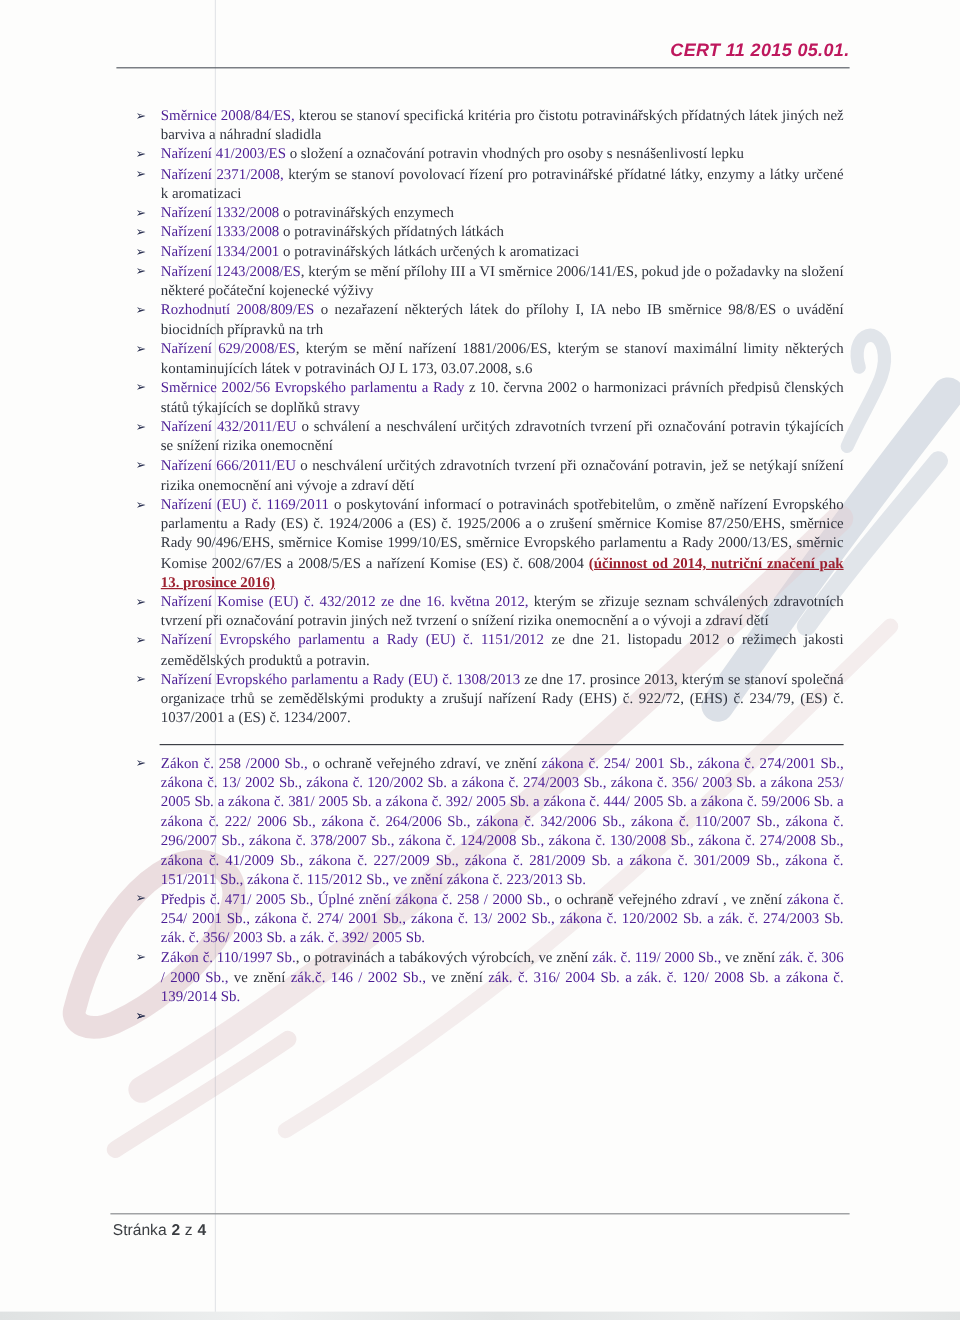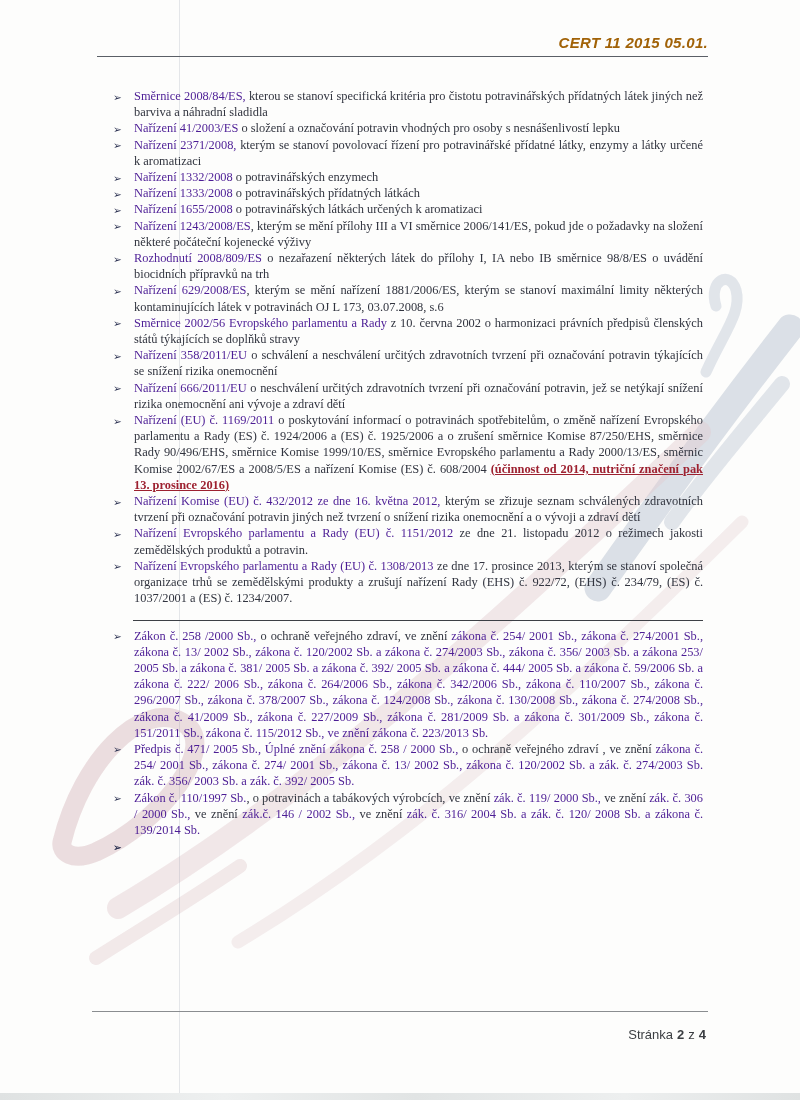--- a/index.html
+++ b/index.html
@@ -19,21 +19,21 @@
     background:linear-gradient(90deg,#dfe2e2 0%,#eef0f0 28%,#e1e4e4 52%,#edefef 78%,#dfe2e2 100%);
   }
   .watermark {
     position:absolute; left:0; top:0; width:800px; height:1100px;
     z-index:1; pointer-events:none;
   }
   .header {
     position:absolute; top:34px; left:97px; width:611px; z-index:3;
     text-align:right; font-family:"Liberation Sans", sans-serif;
     font-style:italic; font-weight:bold; font-size:15px; letter-spacing:0.3px;
-    color:#a16207; padding-bottom:5px; border-bottom:1.4px solid #5a5f66;
+    color:#be185d; padding-bottom:5px; border-bottom:1.4px solid #5a5f66;
   }
   .content {
     position:absolute; top:88px; left:113px; width:590px; z-index:3;
   }
   ul.reg-list { list-style:none; margin:0; padding:0; }
   ul.reg-list li {
     position:relative; padding-left:21px; text-align:justify;
     font-size:12.4px; line-height:16.2px; color:#31343f;
   }
   ul.reg-list li .marker {
@@ -41,23 +41,23 @@
     font-family:"DejaVu Sans", sans-serif; font-size:10.5px;
   }
   .seg-bold { font-weight:normal; color:#4c1d95; }
   .seg-red  { font-weight:bold; color:#9d2130; text-decoration:underline; }
   .separator {
     border:none; border-top:1.6px solid #3d4046;
     margin:13px 0 7px 20px;
   }
   .footer {
     position:absolute; left:92px; width:616px; top:1011px; z-index:3;
-    border-top:1.2px solid #8a8d90; text-align:right;
+    border-top:1.2px solid #8a8d90; text-align:left;
     font-family:"Liberation Sans", sans-serif; font-size:13px; color:#3b3e42;
-    padding-top:15px;
+    padding-top:5px;
   }
   .footer .num { font-weight:bold; }
   .footer span { margin:0 2px; }
 </style>
 </head>
 <body>
 
 <div class="page">
 
   <div class="scan-vline"></div>
@@ -81,26 +81,26 @@
     <span>CERT 11 2015 05.01.</span>
   </div>
 
   <div class="content">
     <ul class="reg-list" id="regulations-list">
         <li><span class="marker">➢</span><span class="seg-bold">Směrnice 2008/84/ES,</span><span> kterou se stanoví specifická kritéria pro čistotu potravinářských přídatných látek jiných než barviva a náhradní sladidla</span></li>
         <li><span class="marker">➢</span><span class="seg-bold">Nařízení 41/2003/ES</span><span> o složení a označování potravin vhodných pro osoby s nesnášenlivostí lepku</span></li>
         <li><span class="marker">➢</span><span class="seg-bold">Nařízení 2371/2008,</span><span> kterým se stanoví povolovací řízení pro potravinářské přídatné látky, enzymy a látky určené k aromatizaci</span></li>
         <li><span class="marker">➢</span><span class="seg-bold">Nařízení 1332/2008</span><span> o potravinářských enzymech</span></li>
         <li><span class="marker">➢</span><span class="seg-bold">Nařízení 1333/2008</span><span> o potravinářských přídatných látkách</span></li>
-        <li><span class="marker">➢</span><span class="seg-bold">Nařízení 1655/2008</span><span> o potravinářských látkách určených k aromatizaci</span></li>
+        <li><span class="marker">➢</span><span class="seg-bold">Nařízení 1334/2001</span><span> o potravinářských látkách určených k aromatizaci</span></li>
         <li><span class="marker">➢</span><span class="seg-bold">Nařízení 1243/2008/ES</span><span>, kterým se mění přílohy III a VI směrnice 2006/141/ES, pokud jde o požadavky na složení některé počáteční kojenecké výživy</span></li>
         <li><span class="marker">➢</span><span class="seg-bold">Rozhodnutí 2008/809/ES</span><span> o nezařazení některých látek do přílohy I, IA nebo IB směrnice 98/8/ES o uvádění biocidních přípravků na trh</span></li>
         <li><span class="marker">➢</span><span class="seg-bold">Nařízení 629/2008/ES</span><span>, kterým se mění nařízení 1881/2006/ES, kterým se stanoví maximální limity některých kontaminujících látek v potravinách  OJ L 173, 03.07.2008, s.6</span></li>
         <li><span class="marker">➢</span><span class="seg-bold">Směrnice 2002/56 Evropského parlamentu a Rady</span><span> z 10. června 2002 o harmonizaci právních předpisů členských států týkajících se doplňků stravy</span></li>
-        <li><span class="marker">➢</span><span class="seg-bold">Nařízení 358/2011/EU</span><span> o schválení a neschválení určitých zdravotních tvrzení při označování potravin týkajících se snížení rizika onemocnění</span></li>
+        <li><span class="marker">➢</span><span class="seg-bold">Nařízení 432/2011/EU</span><span> o schválení a neschválení určitých zdravotních tvrzení při označování potravin týkajících se snížení rizika onemocnění</span></li>
         <li><span class="marker">➢</span><span class="seg-bold">Nařízení 666/2011/EU</span><span> o neschválení určitých zdravotních tvrzení při označování potravin, jež se netýkají snížení rizika onemocnění ani vývoje a zdraví dětí</span></li>
         <li><span class="marker">➢</span><span class="seg-bold">Nařízení (EU) č. 1169/2011</span><span>  o poskytování informací o potravinách spotřebitelům, o změně nařízení Evropského parlamentu a Rady (ES) č. 1924/2006 a (ES) č. 1925/2006 a o zrušení směrnice Komise 87/250/EHS, směrnice Rady 90/496/EHS, směrnice Komise 1999/10/ES, směrnice Evropského parlamentu a Rady 2000/13/ES, směrnic Komise 2002/67/ES a 2008/5/ES a nařízení Komise (ES) č. 608/2004 </span><span class="seg-red">(účinnost od 2014, nutriční značení pak 13. prosince 2016)</span></li>
         <li><span class="marker">➢</span><span class="seg-bold">Nařízení Komise (EU) č. 432/2012  ze dne 16. května 2012,</span><span> kterým se zřizuje seznam schválených zdravotních tvrzení při označování potravin jiných než tvrzení o snížení rizika onemocnění a o vývoji a zdraví dětí</span></li>
         <li><span class="marker">➢</span><span class="seg-bold">Nařízení Evropského parlamentu a Rady (EU) č. 1151/2012</span><span> ze dne 21. listopadu 2012 o režimech jakosti zemědělských produktů a potravin.</span></li>
         <li><span class="marker">➢</span><span class="seg-bold">Nařízení Evropského parlamentu a Rady (EU) č. 1308/2013</span><span> ze dne 17. prosince 2013, kterým se stanoví společná organizace trhů se zemědělskými produkty a zrušují nařízení Rady (EHS) č. 922/72, (EHS) č. 234/79, (ES) č. 1037/2001 a (ES) č. 1234/2007.</span></li>
       </ul>
     <hr class="separator">
     <ul class="reg-list" id="laws-list">
         <li><span class="marker">➢</span><span class="seg-bold">Zákon č. 258 /2000 Sb.,</span><span> o ochraně veřejného zdraví, ve znění </span><span class="seg-bold">zákona č. 254/ 2001 Sb., zákona č. 274/2001 Sb., zákona č. 13/ 2002 Sb., zákona č. 120/2002 Sb. a zákona č. 274/2003 Sb., zákona č. 356/ 2003 Sb. a zákona 253/ 2005 Sb. a zákona č. 381/ 2005 Sb. a zákona č. 392/ 2005 Sb. a zákona č. 444/ 2005 Sb. a zákona č. 59/2006 Sb. a zákona č. 222/ 2006 Sb., zákona č. 264/2006 Sb., zákona č. 342/2006 Sb., zákona č. 110/2007 Sb., zákona č. 296/2007 Sb., zákona č. 378/2007 Sb., zákona č. 124/2008 Sb., zákona č. 130/2008 Sb., zákona č. 274/2008 Sb., zákona č. 41/2009 Sb., zákona č. 227/2009 Sb., zákona č. 281/2009 Sb. a zákona č. 301/2009 Sb., zákona č. 151/2011 Sb., zákona č. 115/2012 Sb., ve znění zákona č. 223/2013 Sb.</span></li>
         <li><span class="marker">➢</span><span class="seg-bold">Předpis č. 471/ 2005 Sb., Úplné znění zákona č. 258 / 2000 Sb.,</span><span> o ochraně veřejného zdraví , ve znění </span><span class="seg-bold">zákona č. 254/ 2001 Sb., zákona č. 274/ 2001 Sb., zákona č. 13/ 2002 Sb., zákona č. 120/2002 Sb. a zák. č. 274/2003 Sb.  zák. č. 356/ 2003 Sb. a zák. č. 392/ 2005 Sb.</span></li>

